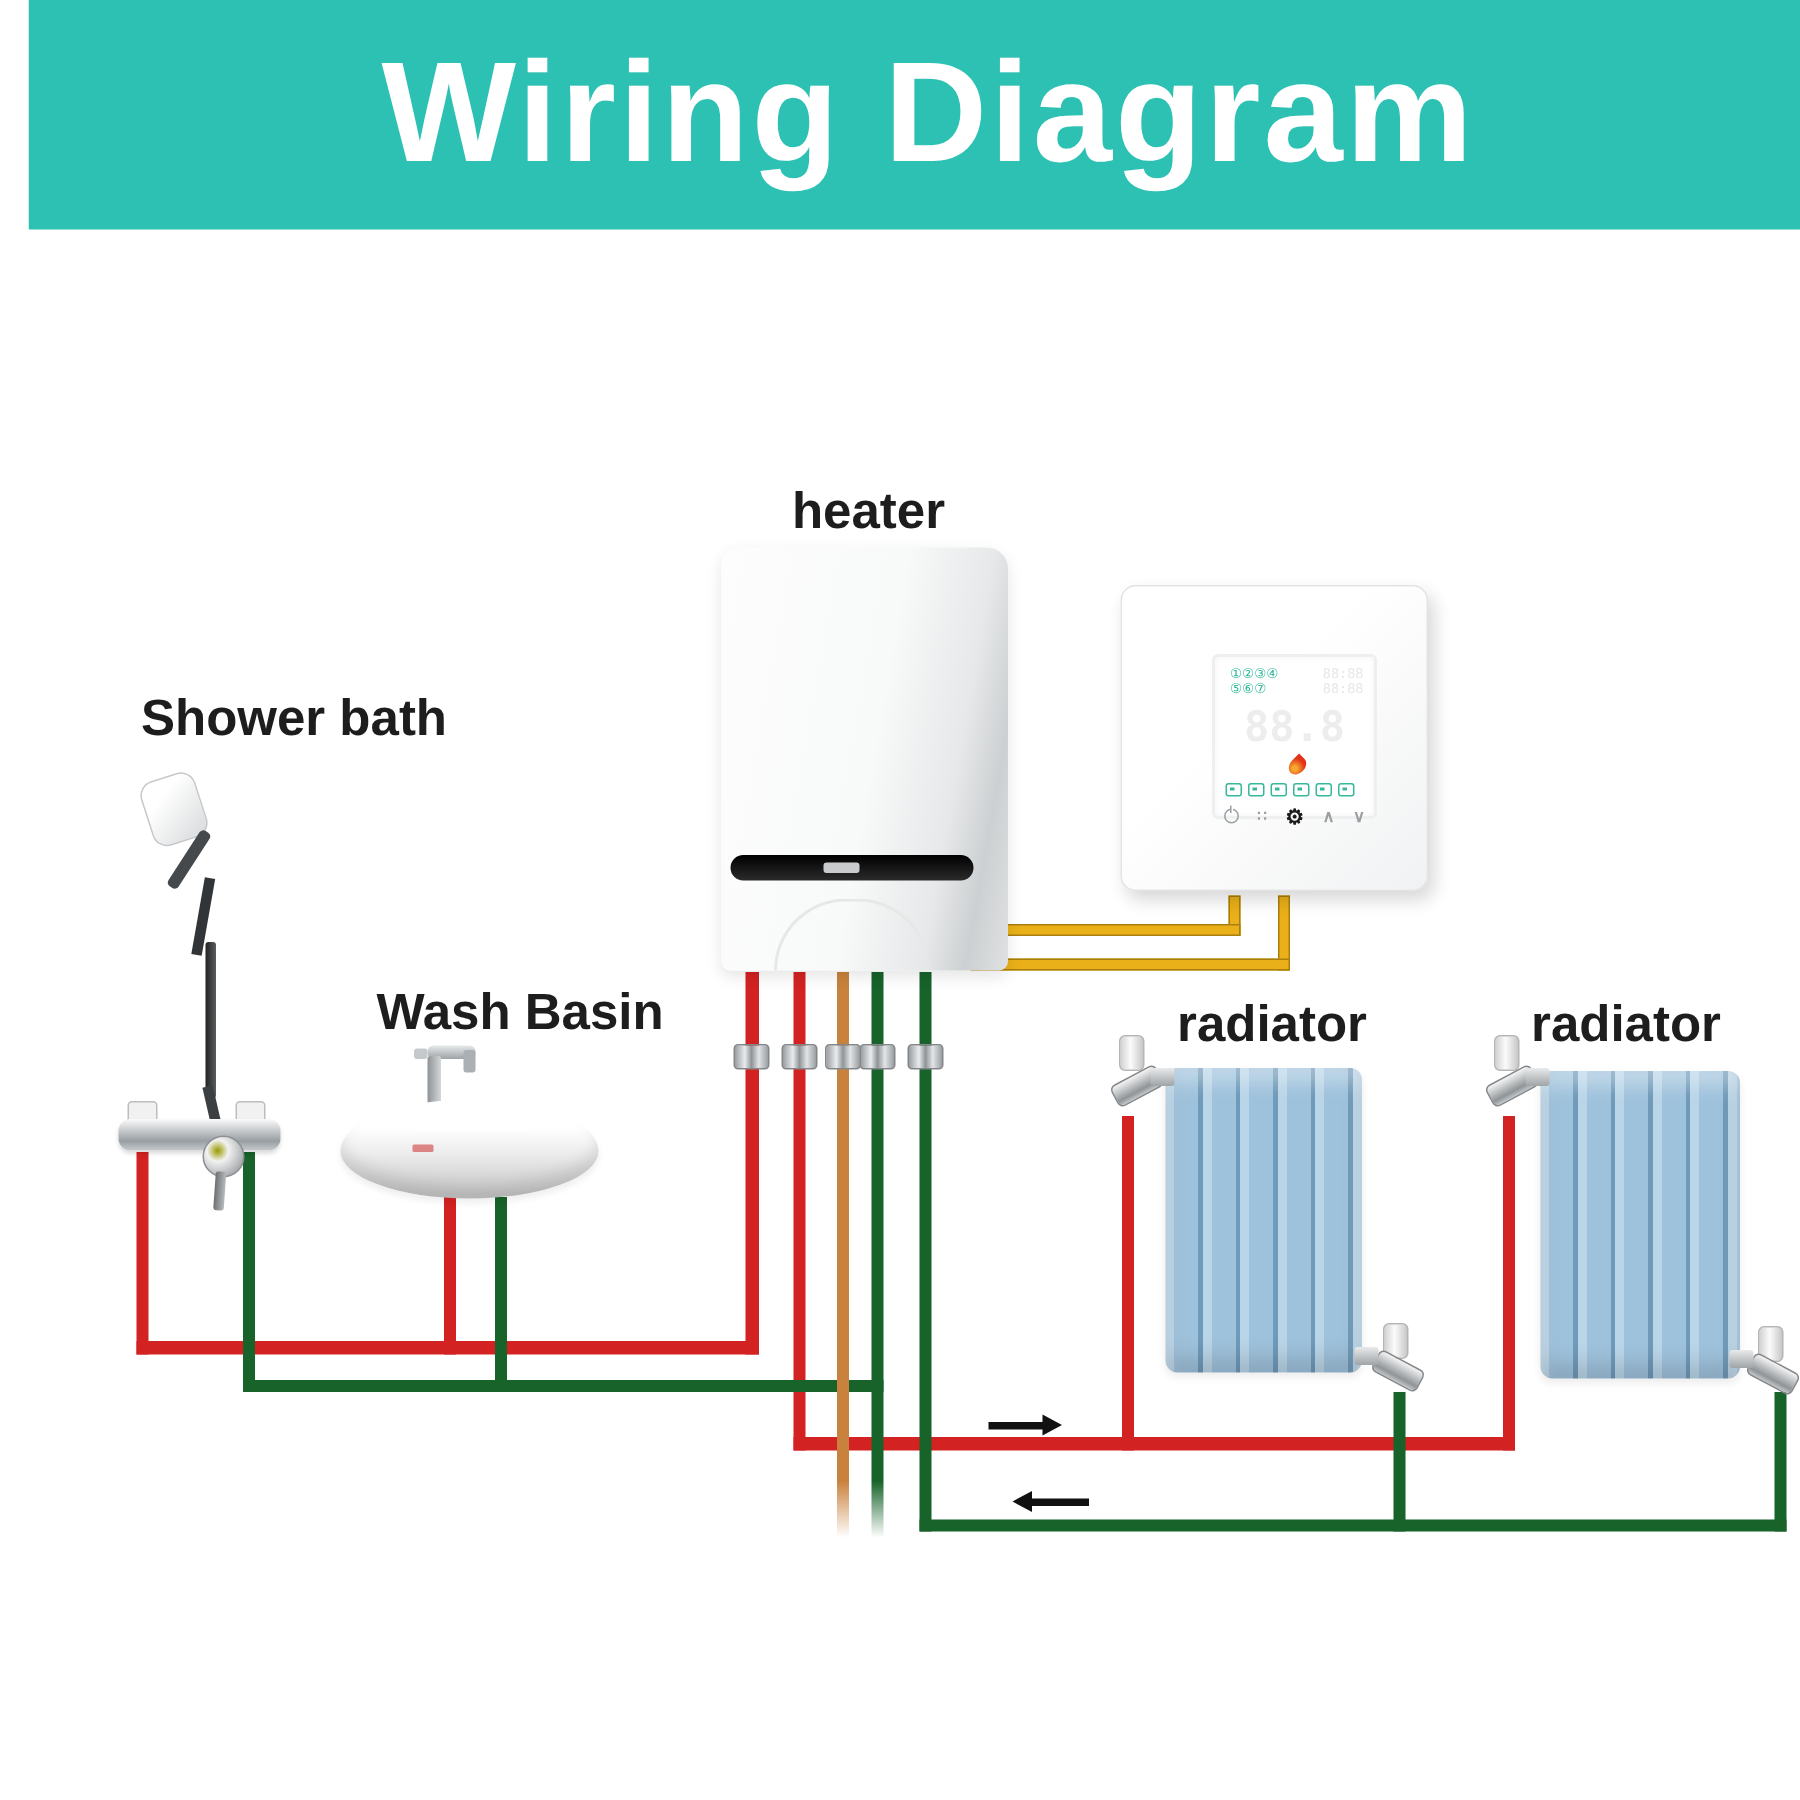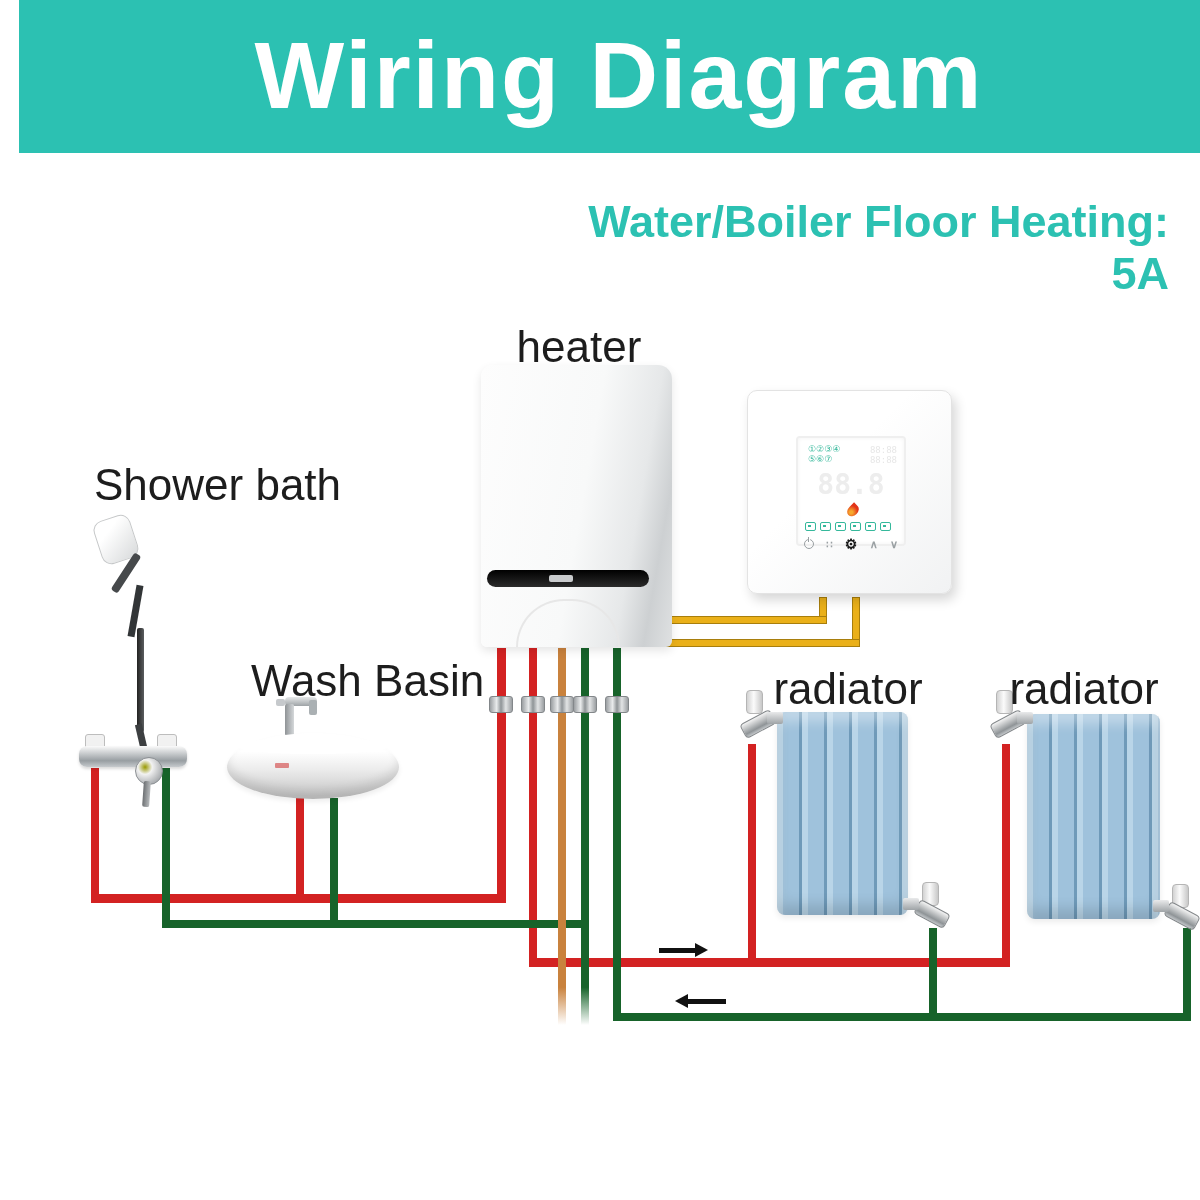--- a/index.html
+++ b/index.html
@@ -7,21 +7,21 @@
          font-family:"Liberation Sans", sans-serif;margin-left:19px;}
 
   
   .banner{position:absolute;left:0;top:0;width:1200px;height:153px;background:var(--teal);}
   .banner h1{margin:0;width:100%;height:153px;line-height:150px;text-align:center;
              color:#ffffff;font-size:95px;font-weight:700;letter-spacing:2px;}
   .subtitle{position:absolute;top:196px;right:50px;width:640px;text-align:right;
             color:var(--teal);font-size:45px;font-weight:700;}
 
   
-  .lbl{position:absolute;color:var(--text-black);font-size:44px;font-weight:400;z-index:7;white-space:nowrap;}
+  .lbl{position:absolute;color:var(--text-black);font-size:34px;font-weight:700;z-index:7;white-space:nowrap;}
   .lbl.centered{text-align:center;width:200px;}
 
   
   .pv,.ph{position:absolute;z-index:1;}
   .red{background:var(--red);}
   .green{background:var(--green);}
   .fade-green{color:var(--green);background:linear-gradient(to bottom, var(--green) 0 90%, rgba(23,99,42,0));}
   .fade-orange{background:linear-gradient(to bottom, var(--orange) 0 90%, rgba(201,130,61,0));}
 
   
@@ -50,21 +50,21 @@
                 background:linear-gradient(#000,#2b2b2b);}
   .boiler .vent .notch{position:absolute;left:62px;top:5px;width:24px;height:7px;border-radius:2px;background:#c9cbcd;}
   .boiler .arch{position:absolute;left:35px;top:234px;width:100px;height:46px;
                 border:2px solid #e7e7e7;border-bottom:none;border-radius:52px 52px 0 0;}
 
   
   .thermostat{position:absolute;left:728px;top:390px;width:205px;height:204px;z-index:6;
               border-radius:10px;border:1px solid #e3e3e3;box-sizing:border-box;
               background:linear-gradient(135deg,#ffffff 40%,#f1f2f3);
               box-shadow:4px 6px 12px rgba(0,0,0,.16);}
-  .screen{position:absolute;left:48px;top:45px;width:110px;height:110px;background:#fff;
+  .screen{position:absolute;left:60px;top:45px;width:110px;height:110px;background:#fff;
           border:2px solid #efefef;border-radius:4px;box-sizing:border-box;
           box-shadow:inset 0 0 4px rgba(0,0,0,.05);}
   .week{position:absolute;left:10px;color:var(--thermo-green);font-size:9px;letter-spacing:0;}
   .wk1{top:6px;} .wk2{top:16px;}
   .clock{position:absolute;right:7px;color:#e7e7e7;font-family:"DejaVu Sans Mono",monospace;
          font-weight:normal;font-size:9px;}
   .ck1{top:7px;} .ck2{top:17px;}
   .temp{position:absolute;left:0;top:30px;width:100%;text-align:center;color:#ededed;
         font-family:"DejaVu Sans Mono",monospace;font-weight:bold;font-size:28px;}
   .flame{position:absolute;left:50px;top:66px;width:10px;height:13px;
@@ -130,21 +130,20 @@
              background:linear-gradient(#e9eaeb,#9fa4a7);}
 </style>
 </head>
 <body>
 
 <div class="stage">
 
   <div class="banner">
     <h1>Wiring Diagram</h1>
   </div>
-  <div class="subtitle">Water/Boiler Floor Heating: 5A</div>
 
   <div class="pv red" style="left:72px;top:768px;width:8px;height:135px;"></div>
   <div class="pv red" style="left:277px;top:793px;width:8px;height:110px;"></div>
   <div class="ph red" style="left:72px;top:894px;width:415px;height:9px;"></div>
   <div class="pv red" style="left:478px;top:648px;width:9px;height:255px;"></div>
   <div class="pv red" style="left:510px;top:648px;width:8px;height:319px;"></div>
   <div class="ph red" style="left:510px;top:958px;width:481px;height:9px;"></div>
   <div class="pv red" style="left:729px;top:744px;width:8px;height:223px;"></div>
   <div class="pv red" style="left:983px;top:744px;width:8px;height:223px;"></div>
 

